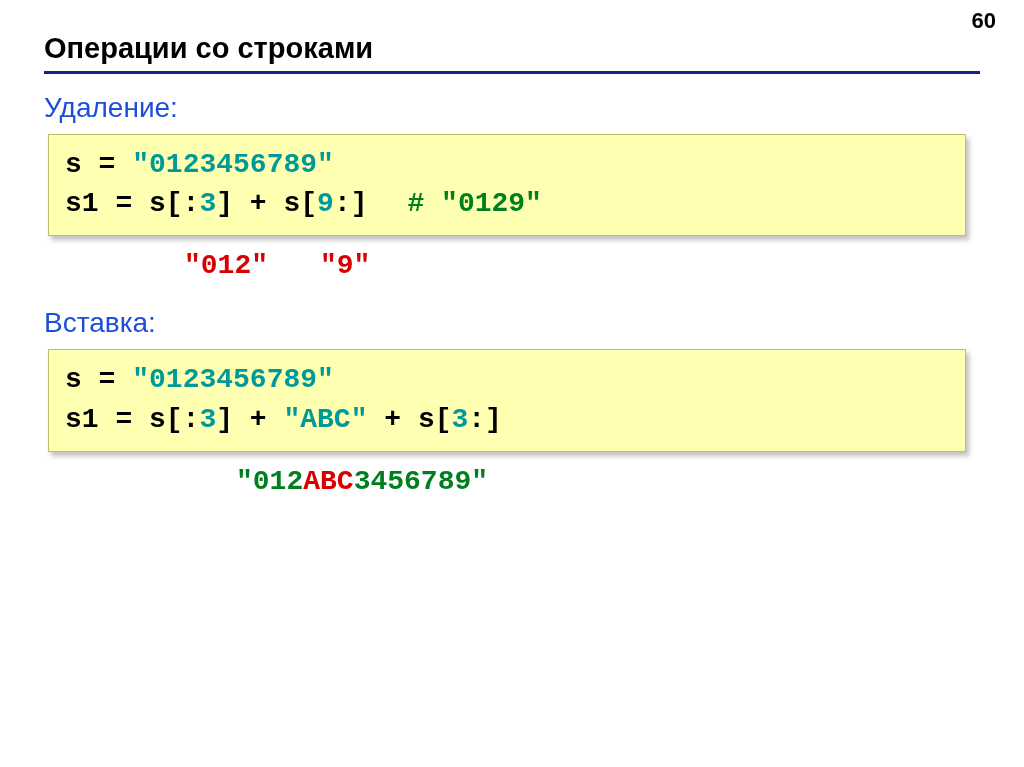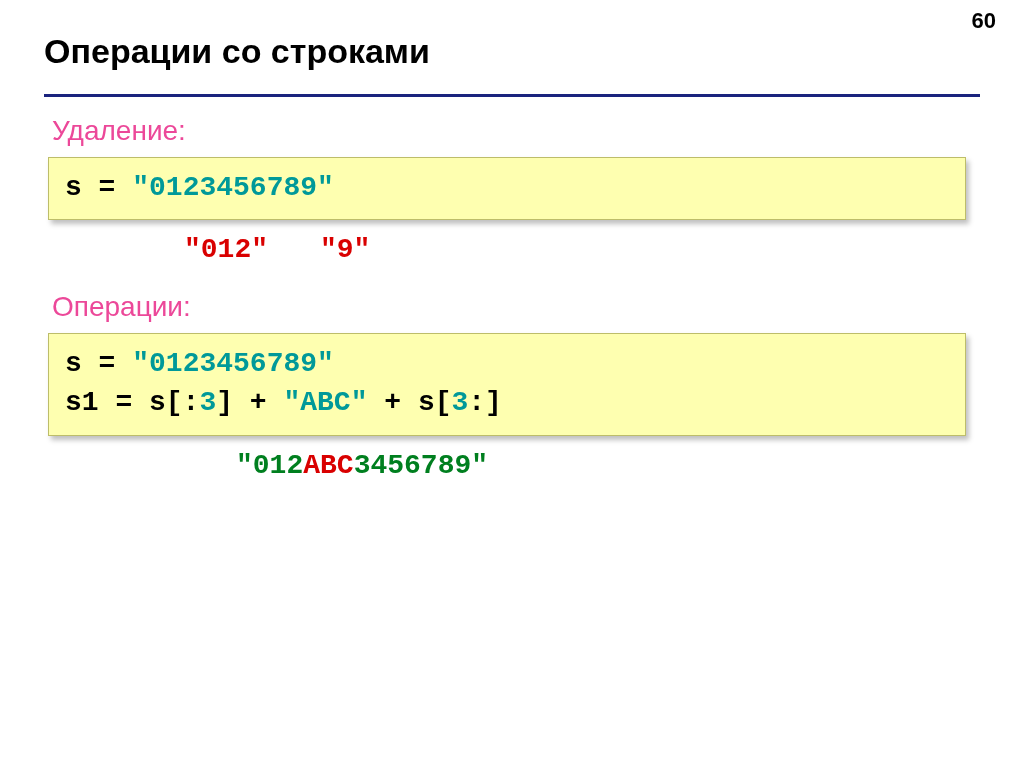--- a/index.html
+++ b/index.html
@@ -18,34 +18,34 @@
   }
   .page-num {
     position: absolute;
     top: 8px;
     right: 28px;
     font-size: 22px;
     font-weight: bold;
     color: #000;
   }
   .title {
-    font-size: 34px;
+    font-size: 29px;
     font-weight: bold;
     color: #000;
-    margin: 0 0 23px 0;
+    margin: 0 0 6px 0;
   }
   .hr {
     height: 3px;
     background: #1a237e;
     margin: 0 0 18px 0;
   }
   .section-label {
     font-size: 28px;
-    color: #ec4899;
-    margin: 0 0 10px 8px;
+    color: #1d4ed8;
+    margin: 0 0 10px 0;
     font-weight: normal;
   }
   .code-box {
     background: #feffb0;
     border: 1px solid #bdbd6a;
     box-shadow: 3px 4px 5px rgba(0,0,0,0.25);
     padding: 10px 16px 12px 16px;
     margin: 0 14px 14px 4px;
     font-family: "Courier New", monospace;
     font-size: 28px;
@@ -80,27 +80,30 @@
   <div class="page-num">60</div>
   <div class="title">Операции со строками</div>
   <div class="hr"></div>
 
   <div class="section-label">Удаление:</div>
 
   <div class="code-box">
     <div>
       <span>s = </span><span class="teal">"0123456789"</span>
     </div>
+    <div>
+      <span>s1 = s[:</span><span class="teal">3</span><span>] + s[</span><span class="teal">9</span><span>:]</span><span class="sp40"></span><span class="green"># "0129"</span>
+    </div>
   </div>
 
   <div class="hint-line hint1 mono">
     <span class="red">"012"</span><span class="sp52"></span><span class="red">"9"</span>
   </div>
 
-  <div class="section-label">Операции:</div>
+  <div class="section-label">Вставка:</div>
 
   <div class="code-box">
     <div>
       <span>s = </span><span class="teal">"0123456789"</span>
     </div>
     <div>
       <span>s1 = s[:</span><span class="teal">3</span><span>] + </span><span class="teal">"ABC"</span><span> + s[</span><span class="teal">3</span><span>:]</span>
     </div>
   </div>
 

